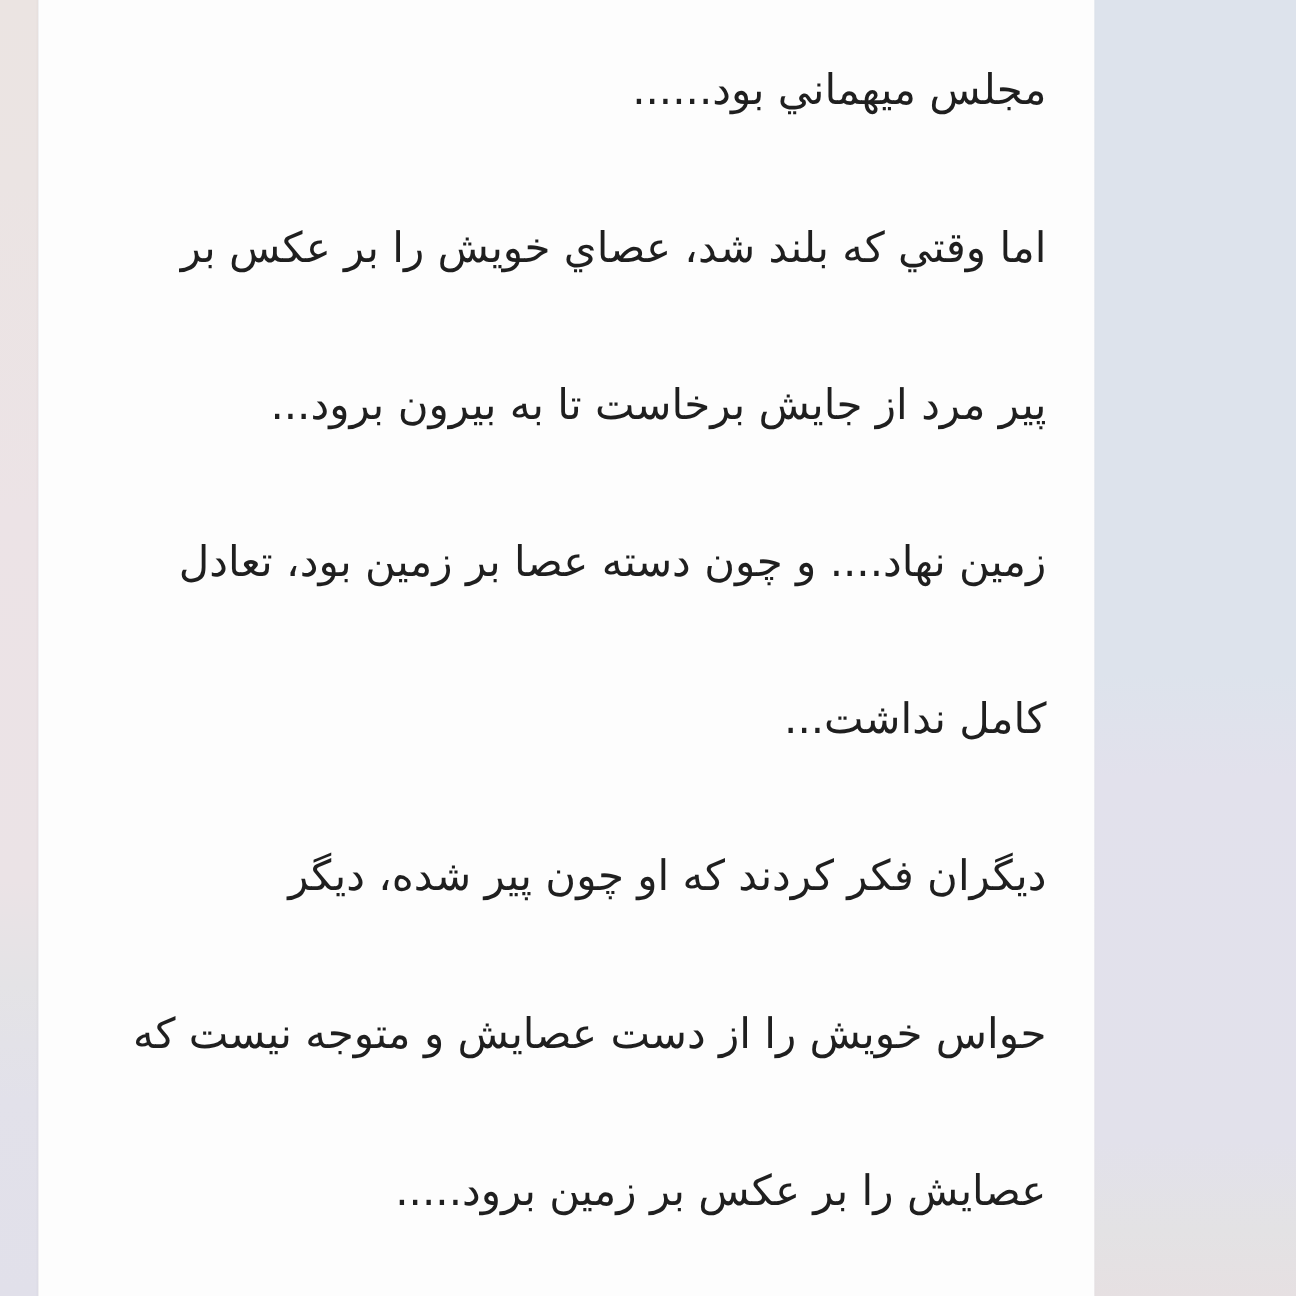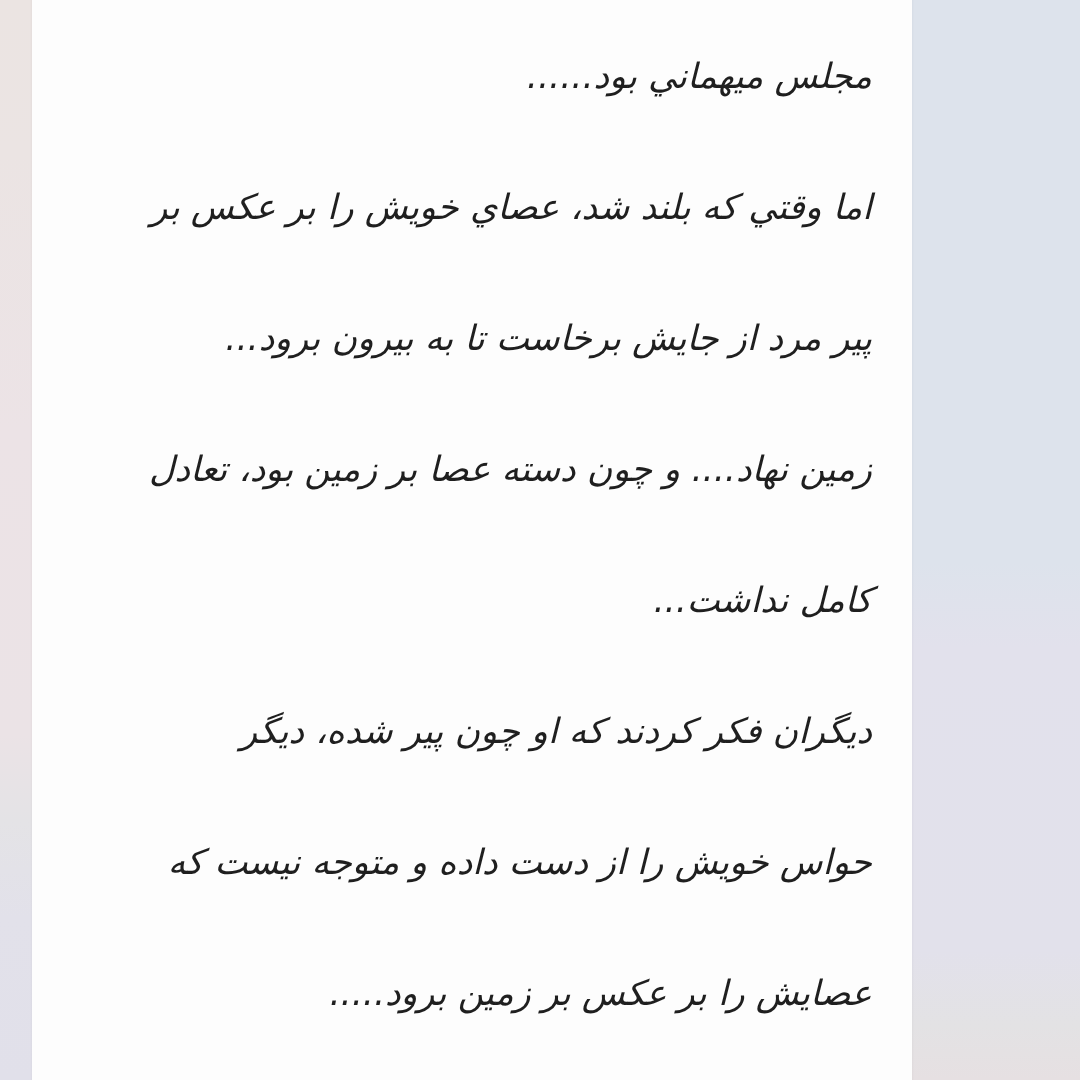--- a/index.html
+++ b/index.html
@@ -48,38 +48,37 @@
       text-align: right;
       color: #1f1f1f;
       font-size: 35px;
       line-height: 65.5px;
       white-space: pre-line;
     }
     .line {
       display: block;
       white-space: nowrap;
       height: 65.5px;
-      font-style: italic;
     }
   </style>
 </head>
 <body>
 
 <div class="bg-left"></div>
 <div class="bg-right"></div>
 
 <div class="message-bubble">
   <div class="message-text" style="top: 18px;">
     <span class="line">مجلس میهماني بود......</span>
     <span class="line">اما وقتي كه بلند شد، عصاي خويش را بر عكس بر</span>
     <span class="line">پير مرد از جايش برخاست تا به بيرون برود...</span>
     <span class="line">زمين نهاد.... و چون دسته عصا بر زمين بود، تعادل</span>
     <span class="line">كامل نداشت...</span>
     <span class="line">ديگران فكر كردند كه او چون پير شده، ديگر</span>
-    <span class="line">حواس خويش را از دست داده و متوجه نيست كه</span>
+    <span class="line">حواس خويش را از دست عصايش و متوجه نيست كه</span>
     <span class="line">عصايش را بر عكس بر زمين برود.....</span>
     
     
     
     
     
     
     
     
     

